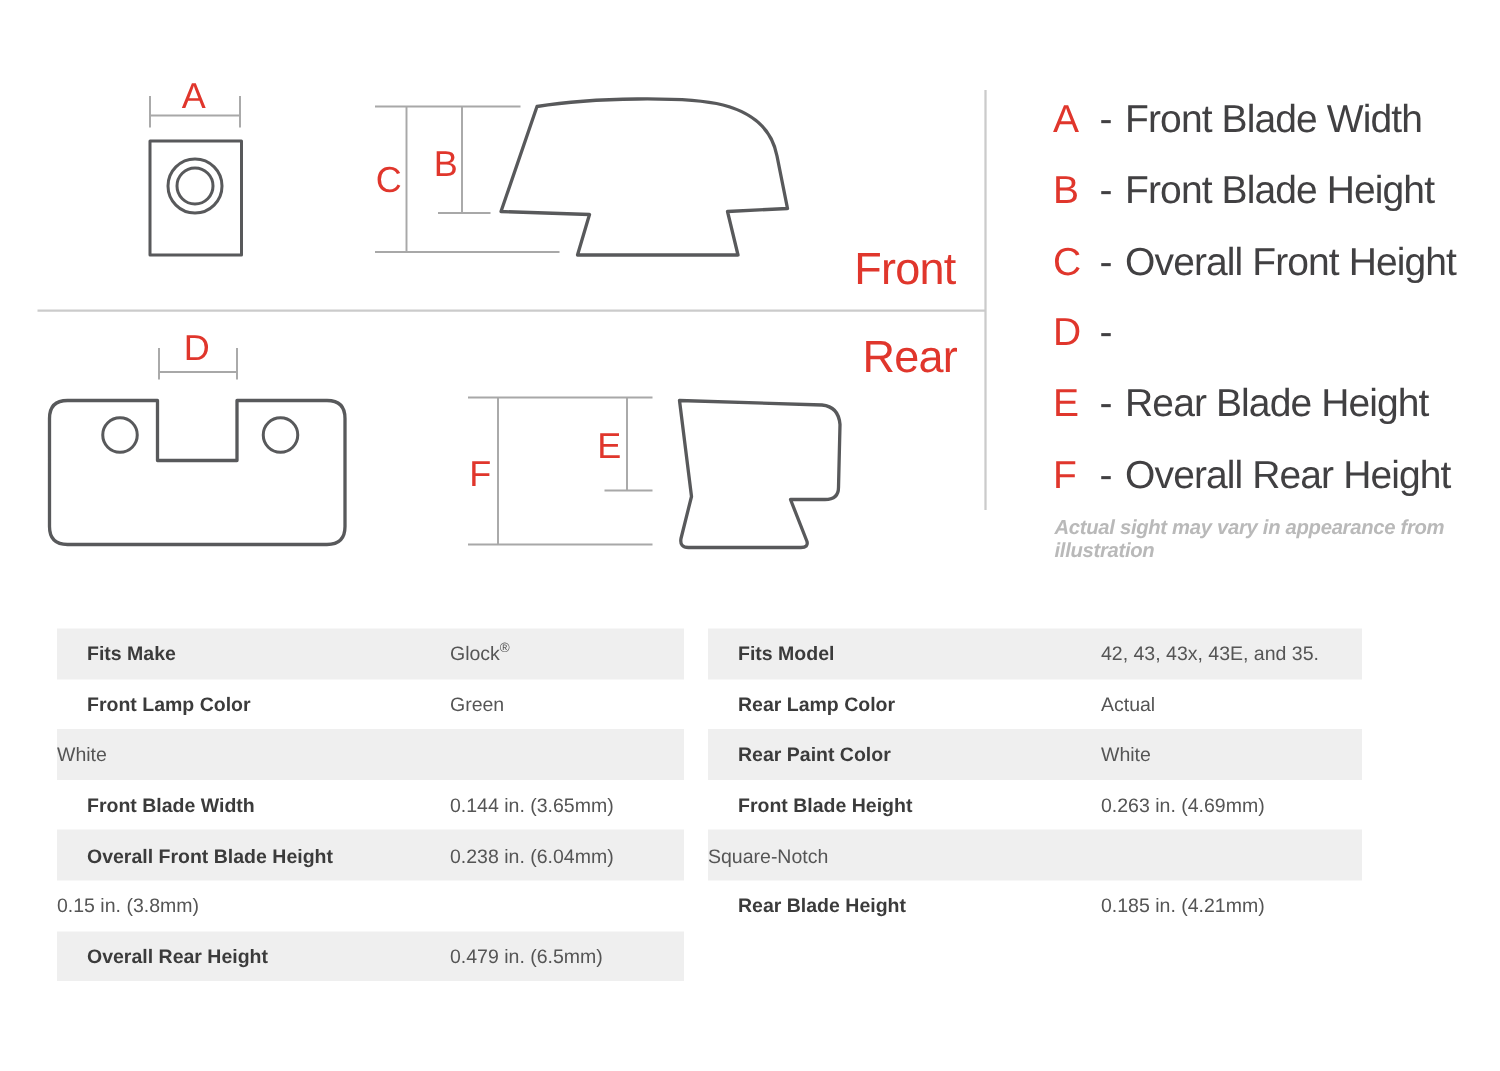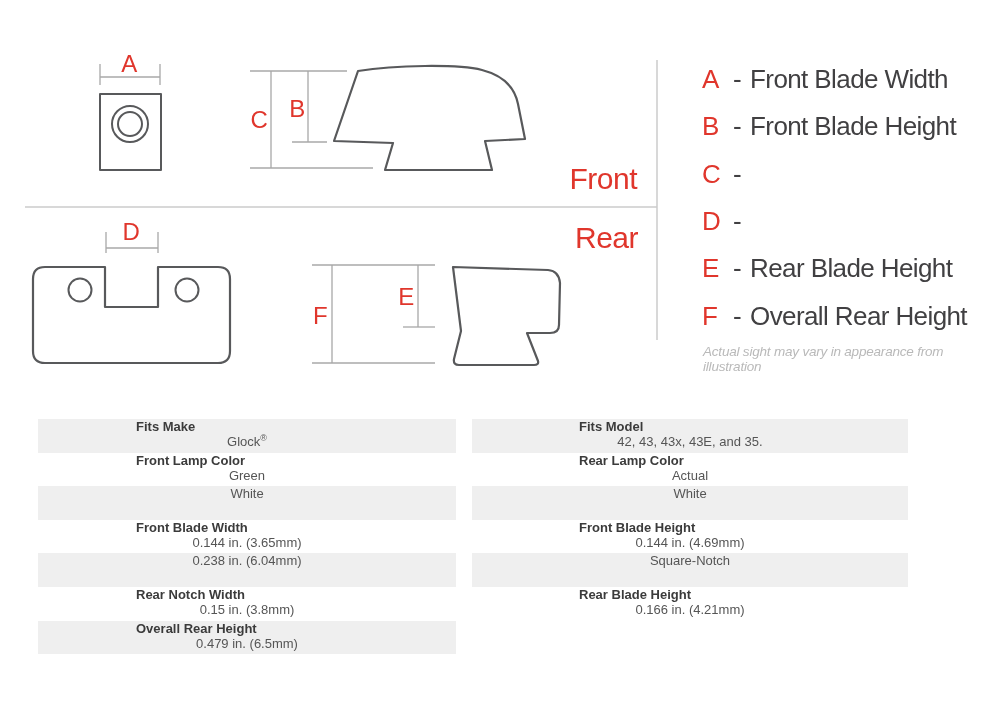--- a/index.html
+++ b/index.html
@@ -21,27 +21,27 @@
   .dim-label{fill:var(--accent);font-size:24px;letter-spacing:-0.5px;}
   .view-label{fill:var(--accent);font-size:30px;letter-spacing:-0.5px;}
 
   
   .legend{position:absolute;left:702px;top:56px;width:290px;}
   .legend-row{height:47.3px;display:flex;align-items:center;font-size:26px;
     letter-spacing:-0.6px;color:var(--legend-text);white-space:nowrap;}
   .legend-letter{color:var(--accent);display:inline-block;width:26px;}
   .legend-sep{display:inline-block;margin:0 9px 0 5px;}
   .disclaimer{position:absolute;left:703px;top:344px;width:280px;font-size:13.5px;
-    font-style:italic;color:var(--disclaimer-text);letter-spacing:-0.2px;}
+    font-style:italic;color:var(--disclaimer-text);letter-spacing:-0.2px;font-weight:bold;}
 
   
   .spec-table{position:absolute;top:419px;}
   #table-left{left:38px;width:418px;}
   #table-right{left:472px;width:436px;}
-  .spec-row{height:33.6px;display:flex;align-items:center;font-size:13px;flex-direction:column;}
+  .spec-row{height:33.6px;display:flex;align-items:center;font-size:13px;}
   .spec-row.shade{background:var(--row-shade);}
   .spec-label{width:242px;padding-left:20px;font-weight:bold;color:var(--label-text);}
   .spec-value{flex:1;color:var(--value-text);}
   .reg{font-size:9px;vertical-align:super;line-height:0;}
 </style>
 </head>
 <body>
 
 <div id="page">
 
@@ -103,20 +103,21 @@
         <span class="legend-text">Front Blade Width</span>
     </div>
     <div class="legend-row">
       <span class="legend-letter">B</span>
         <span class="legend-sep">-</span>
         <span class="legend-text">Front Blade Height</span>
     </div>
     <div class="legend-row">
       <span class="legend-letter">C</span>
         <span class="legend-sep">-</span>
+        <span class="legend-text">Overall Front Height</span>
     </div>
     <div class="legend-row">
       <span class="legend-letter">D</span>
         <span class="legend-sep">-</span>
     </div>
     <div class="legend-row">
       <span class="legend-letter">E</span>
         <span class="legend-sep">-</span>
         <span class="legend-text">Rear Blade Height</span>
     </div>
@@ -138,50 +139,51 @@
       <div class="spec-value">Green</div>
     </div>
     <div class="spec-row shade">
       <div class="spec-value">White</div>
     </div>
     <div class="spec-row">
       <div class="spec-label">Front Blade Width</div>
       <div class="spec-value">0.144 in. (3.65mm)</div>
     </div>
     <div class="spec-row shade">
+      <div class="spec-label">Overall Front Blade Height</div>
       <div class="spec-value">0.238 in. (6.04mm)</div>
     </div>
     <div class="spec-row">
-      <div class="spec-label">Rear Notch Width</div>
       <div class="spec-value">0.15 in. (3.8mm)</div>
     </div>
     <div class="spec-row shade">
       <div class="spec-label">Overall Rear Height</div>
       <div class="spec-value">0.479 in. (6.5mm)</div>
     </div>
   </div>
 
   <div id="table-right" class="spec-table">
     <div class="spec-row shade">
       <div class="spec-label">Fits Model</div>
       <div class="spec-value">42, 43, 43x, 43E, and 35.</div>
     </div>
     <div class="spec-row">
       <div class="spec-label">Rear Lamp Color</div>
       <div class="spec-value">Actual</div>
     </div>
     <div class="spec-row shade">
+      <div class="spec-label">Rear Paint Color</div>
       <div class="spec-value">White</div>
     </div>
     <div class="spec-row">
       <div class="spec-label">Front Blade Height</div>
-      <div class="spec-value">0.144 in. (4.69mm)</div>
+      <div class="spec-value">0.263 in. (4.69mm)</div>
     </div>
     <div class="spec-row shade">
       <div class="spec-value">Square-Notch</div>
     </div>
     <div class="spec-row">
       <div class="spec-label">Rear Blade Height</div>
-      <div class="spec-value">0.166 in. (4.21mm)</div>
+      <div class="spec-value">0.185 in. (4.21mm)</div>
     </div>
   </div>
 
 </div>
 
 </body></html>

